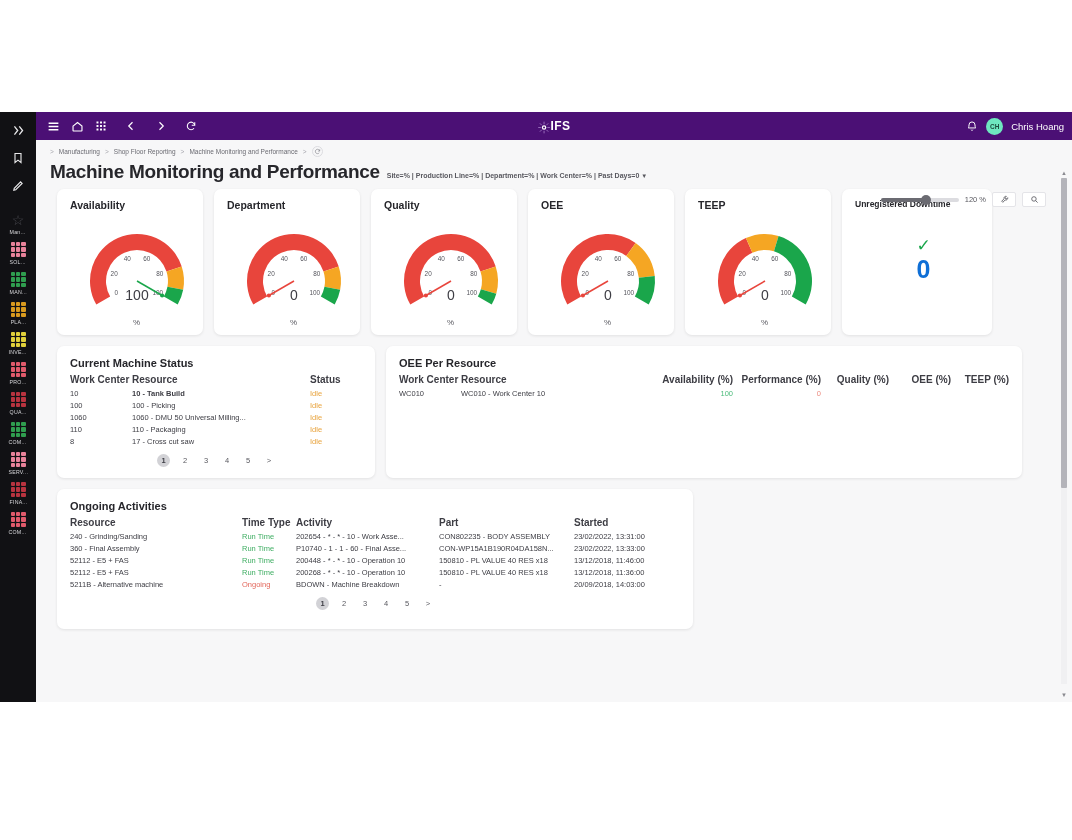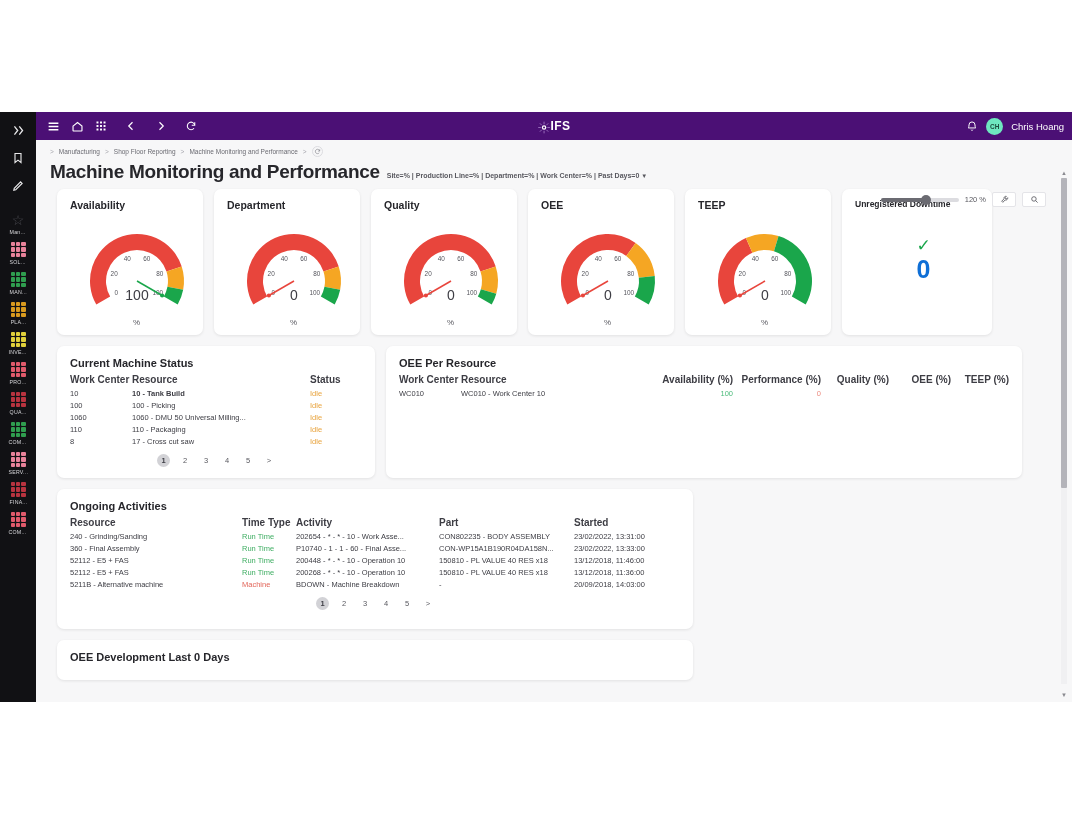--- a/index.html
+++ b/index.html
@@ -624,43 +624,38 @@
                 </tr>
                 <tr>
                   <td>52112 - E5 + FAS</td>
                   <td class="run">Run Time</td>
                   <td>200268 - * - * - 10 - Operation 10</td>
                   <td style="max-width:133px;">150810 - PL VALUE 40 RES x18</td>
                   <td>13/12/2018, 11:36:00</td>
                 </tr>
                 <tr>
                   <td>5211B - Alternative machine</td>
-                  <td class="down">Machine</td>
+                  <td class="down">Ongoing</td>
                   <td>BDOWN - Machine Breakdown</td>
                   <td style="max-width:133px;">-</td>
                   <td>20/09/2018, 14:03:00</td>
                 </tr>
               </tbody>
           </table>
           <div class="pager" id="ong-pager">
               <span class="pg active">1</span>
               <span class="pg">2</span>
               <span class="pg">3</span>
               <span class="pg">4</span>
               <span class="pg">5</span>
               <span class="pg">&gt;</span>
             </div>
         </div>
       </div>
 
-      <div class="row" style="margin-top:11px;">
-        <div class="card oee-dev">
-          <div class="card-title">OEE Development Last 0 Days</div>
-        </div>
-      </div>
     </div>
 
     <div class="vscroll">
       <div class="vs-arrow">▲</div>
       <div class="vs-track">
         <div class="vs-thumb"></div>
       </div>
       <div class="vs-arrow" style="position:absolute;bottom:0;left:0;width:8px;">▼</div>
     </div>
   </div>

